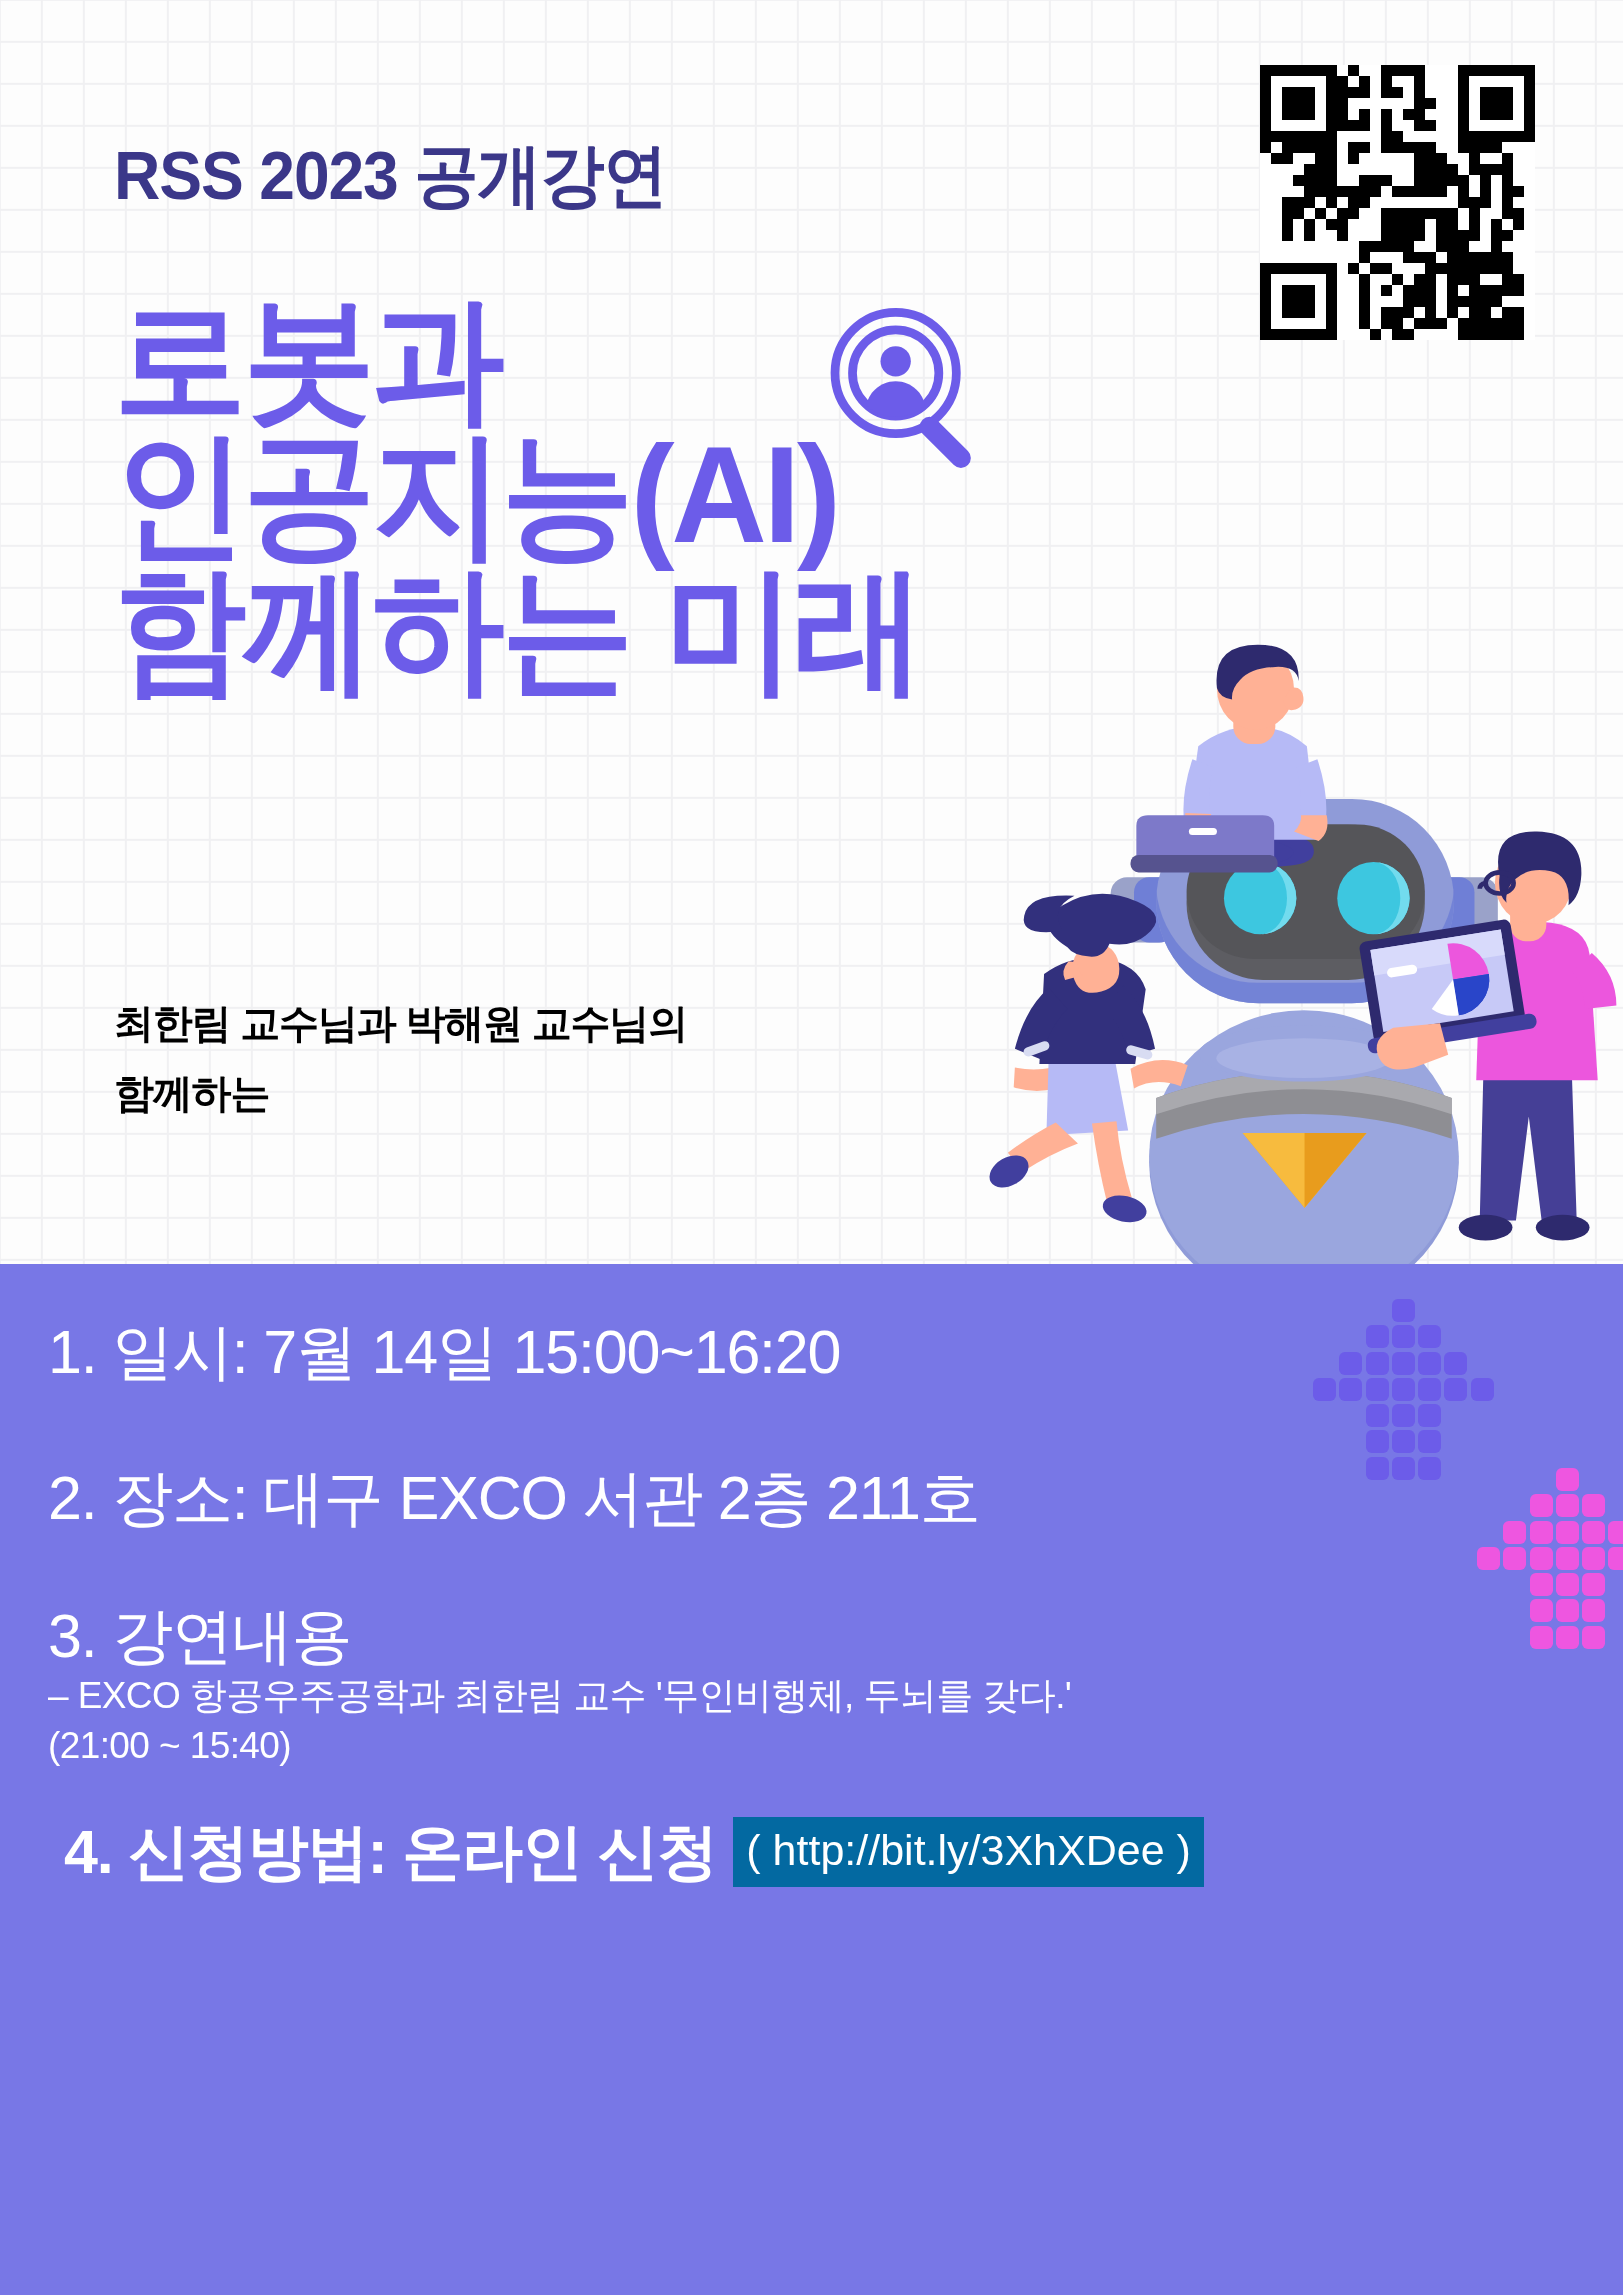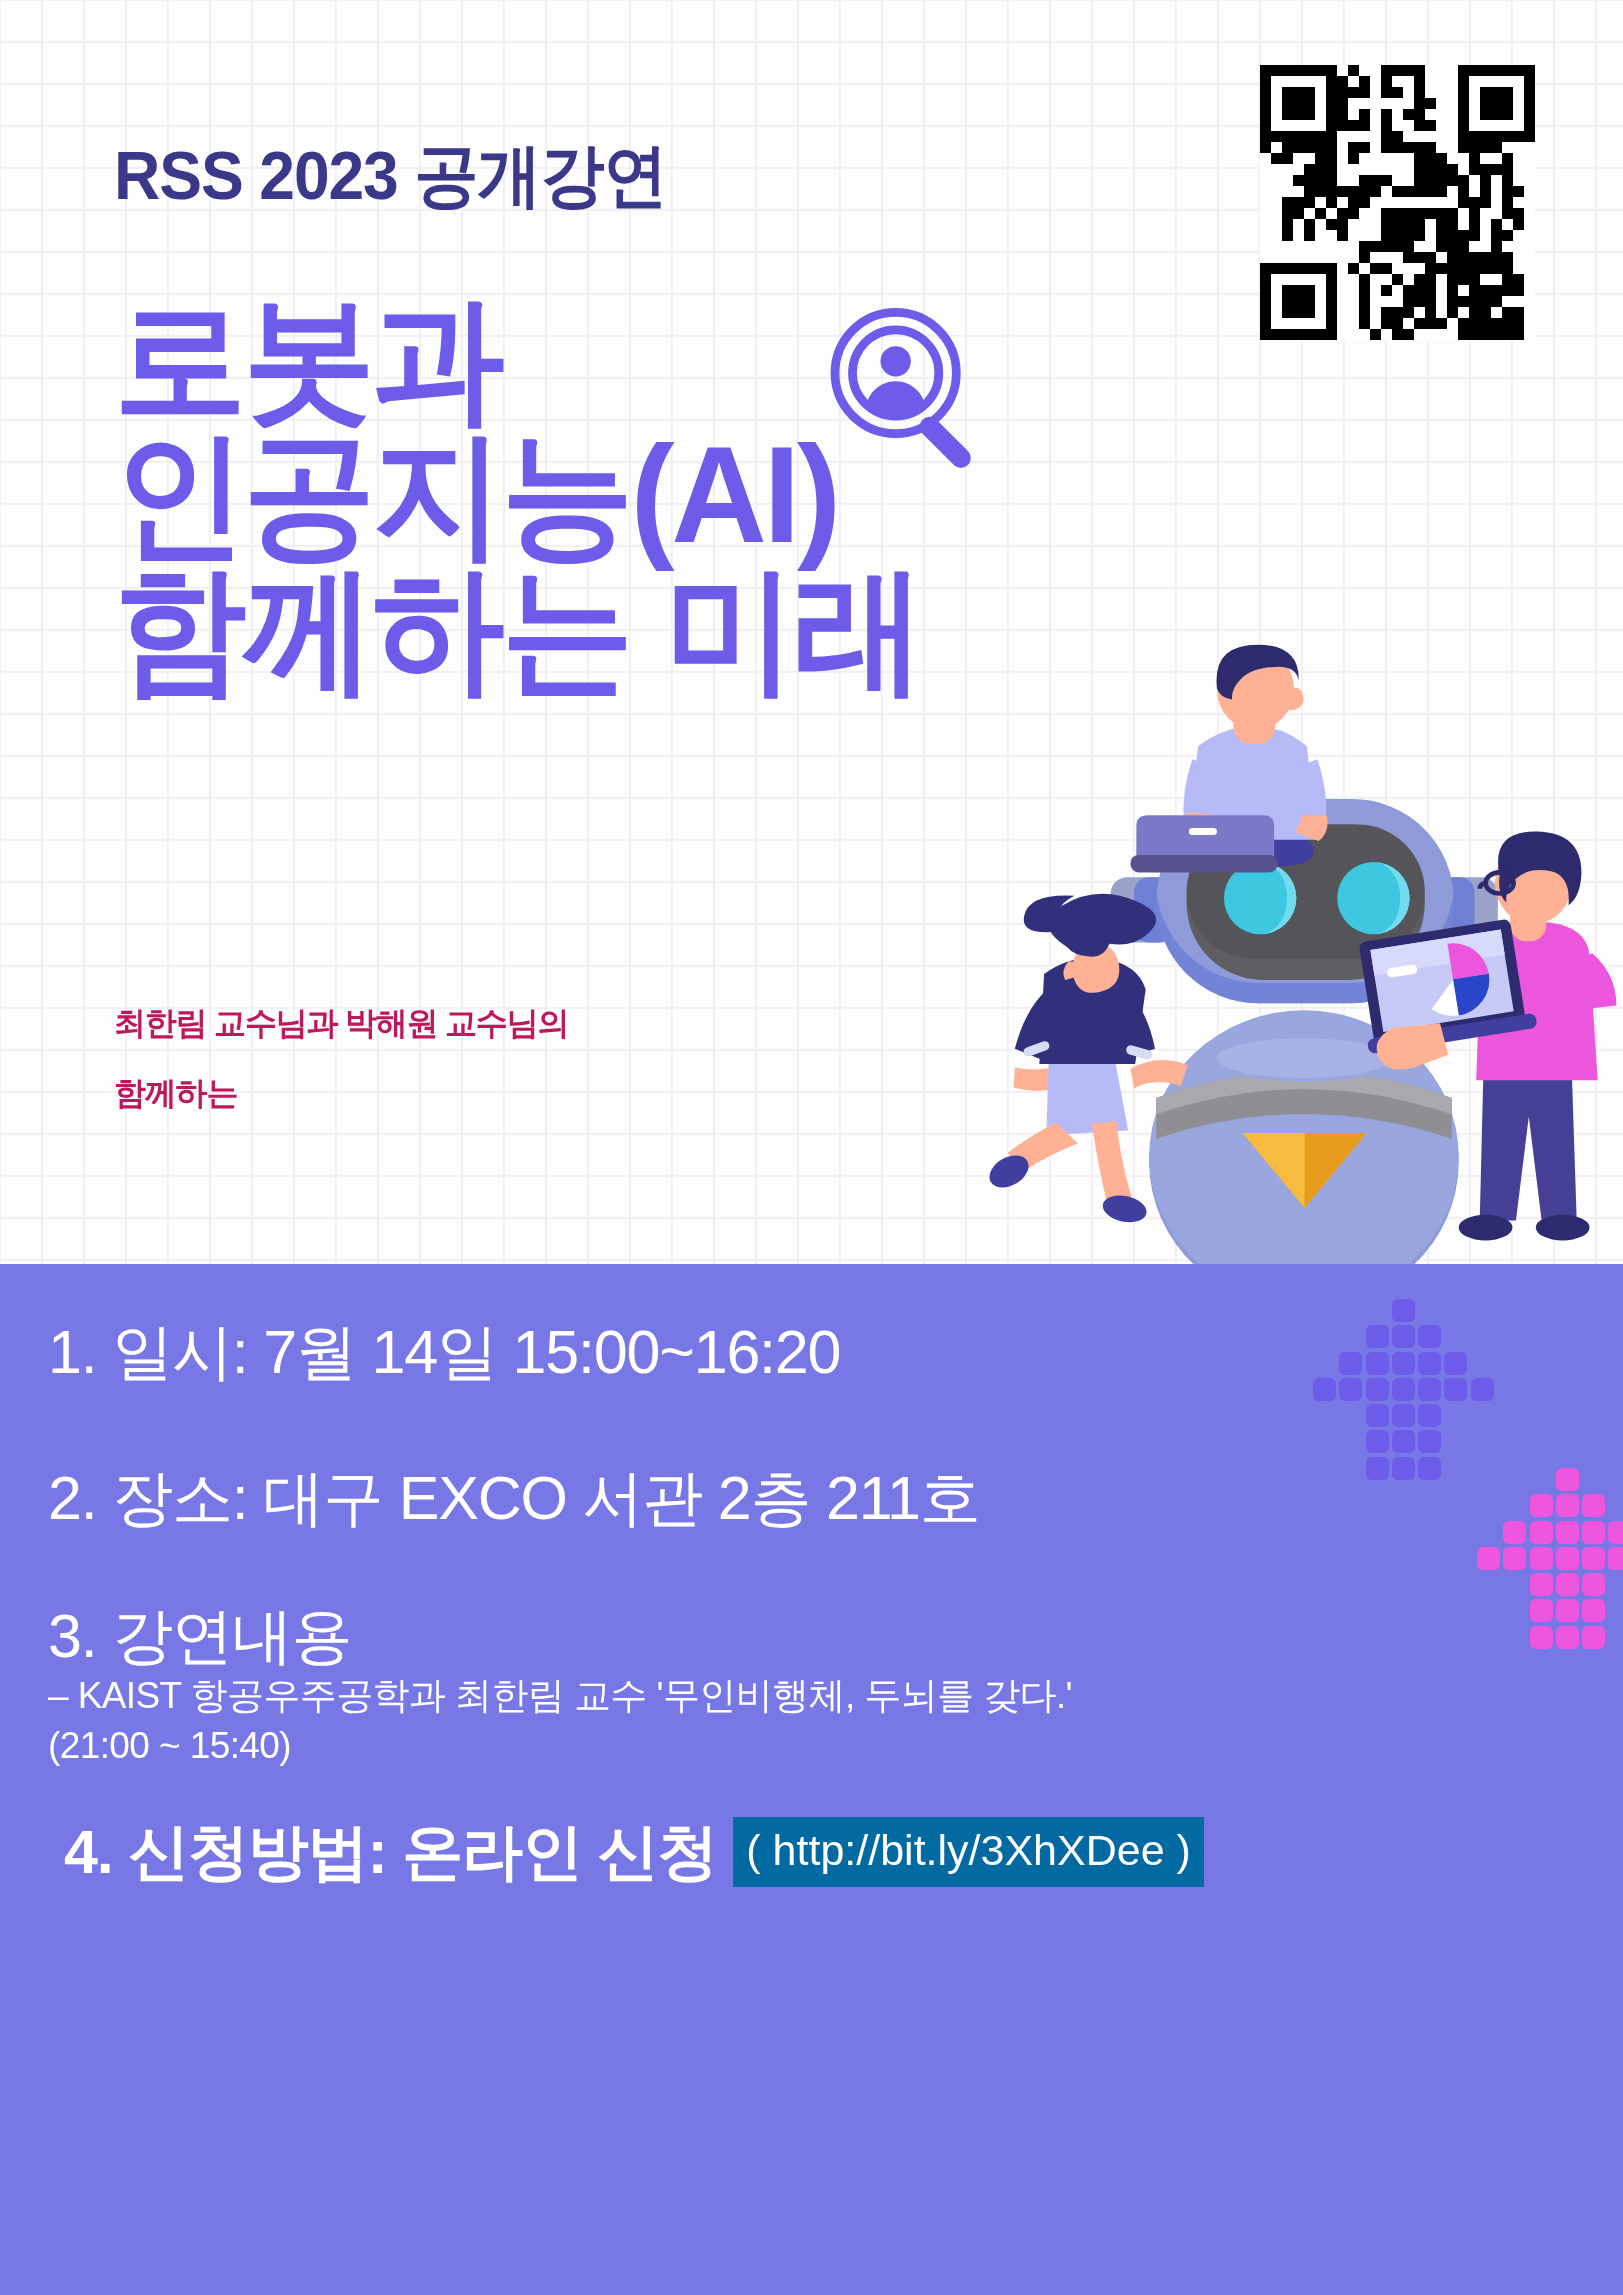--- a/index.html
+++ b/index.html
@@ -37,22 +37,22 @@
 
   .title-block{ position:absolute; left:114px; top:292px; }
   .title-line{
     font-size:138px; line-height:135px; font-weight:800;
     color:#6c5ce9; letter-spacing:-3.5px; white-space:nowrap;
     transform:scaleX(0.96); transform-origin:left top;
   }
 
   .subtitle-block{ position:absolute; left:114px; top:988px; }
   .subtitle-line{
-    font-size:32px; line-height:70px; font-weight:800;
-    color:#be185d; letter-spacing:-1.2px; white-space:nowrap;
+    font-size:40px; line-height:70px; font-weight:800;
+    color:#000000; letter-spacing:-1.2px; white-space:nowrap;
   }
 
   
   .qr-wrap{ position:absolute; left:1260px; top:65px; width:275px; height:275px; background:#fff; }
   .qr-wrap svg{ display:block; width:275px; height:275px; }
 
   
   .magnifier{ position:absolute; left:821px; top:303px; width:175px; height:175px; }
 
   
@@ -430,21 +430,21 @@
     <div class="info">
 
       <div class="row-main">1.  일시: 7월 14일 15:00~16:20</div>
       <div class="gap-a"></div>
 
       <div class="row-main">2.  장소: 대구 EXCO 서관 2층 211호</div>
       <div class="gap-b"></div>
 
       <div class="row-main">3.  강연내용</div>
 
-      <div class="sub-line">– KAIST 항공우주공학과 최한림 교수 '무인비행체, 두뇌를 갖다.'</div>
+      <div class="sub-line">– EXCO 항공우주공학과 최한림 교수 '무인비행체, 두뇌를 갖다.'</div>
       <div class="sub-line"> (21:00 ~ 15:40)</div>
 
       <div class="gap-c"></div>
 
       <div class="apply-row">
         <span class="apply-label">4.  신청방법: 온라인 신청</span>
         <span class="url-chip">( http://bit.ly/3XhXDee )</span>
       </div>
     </div>
   </div>

